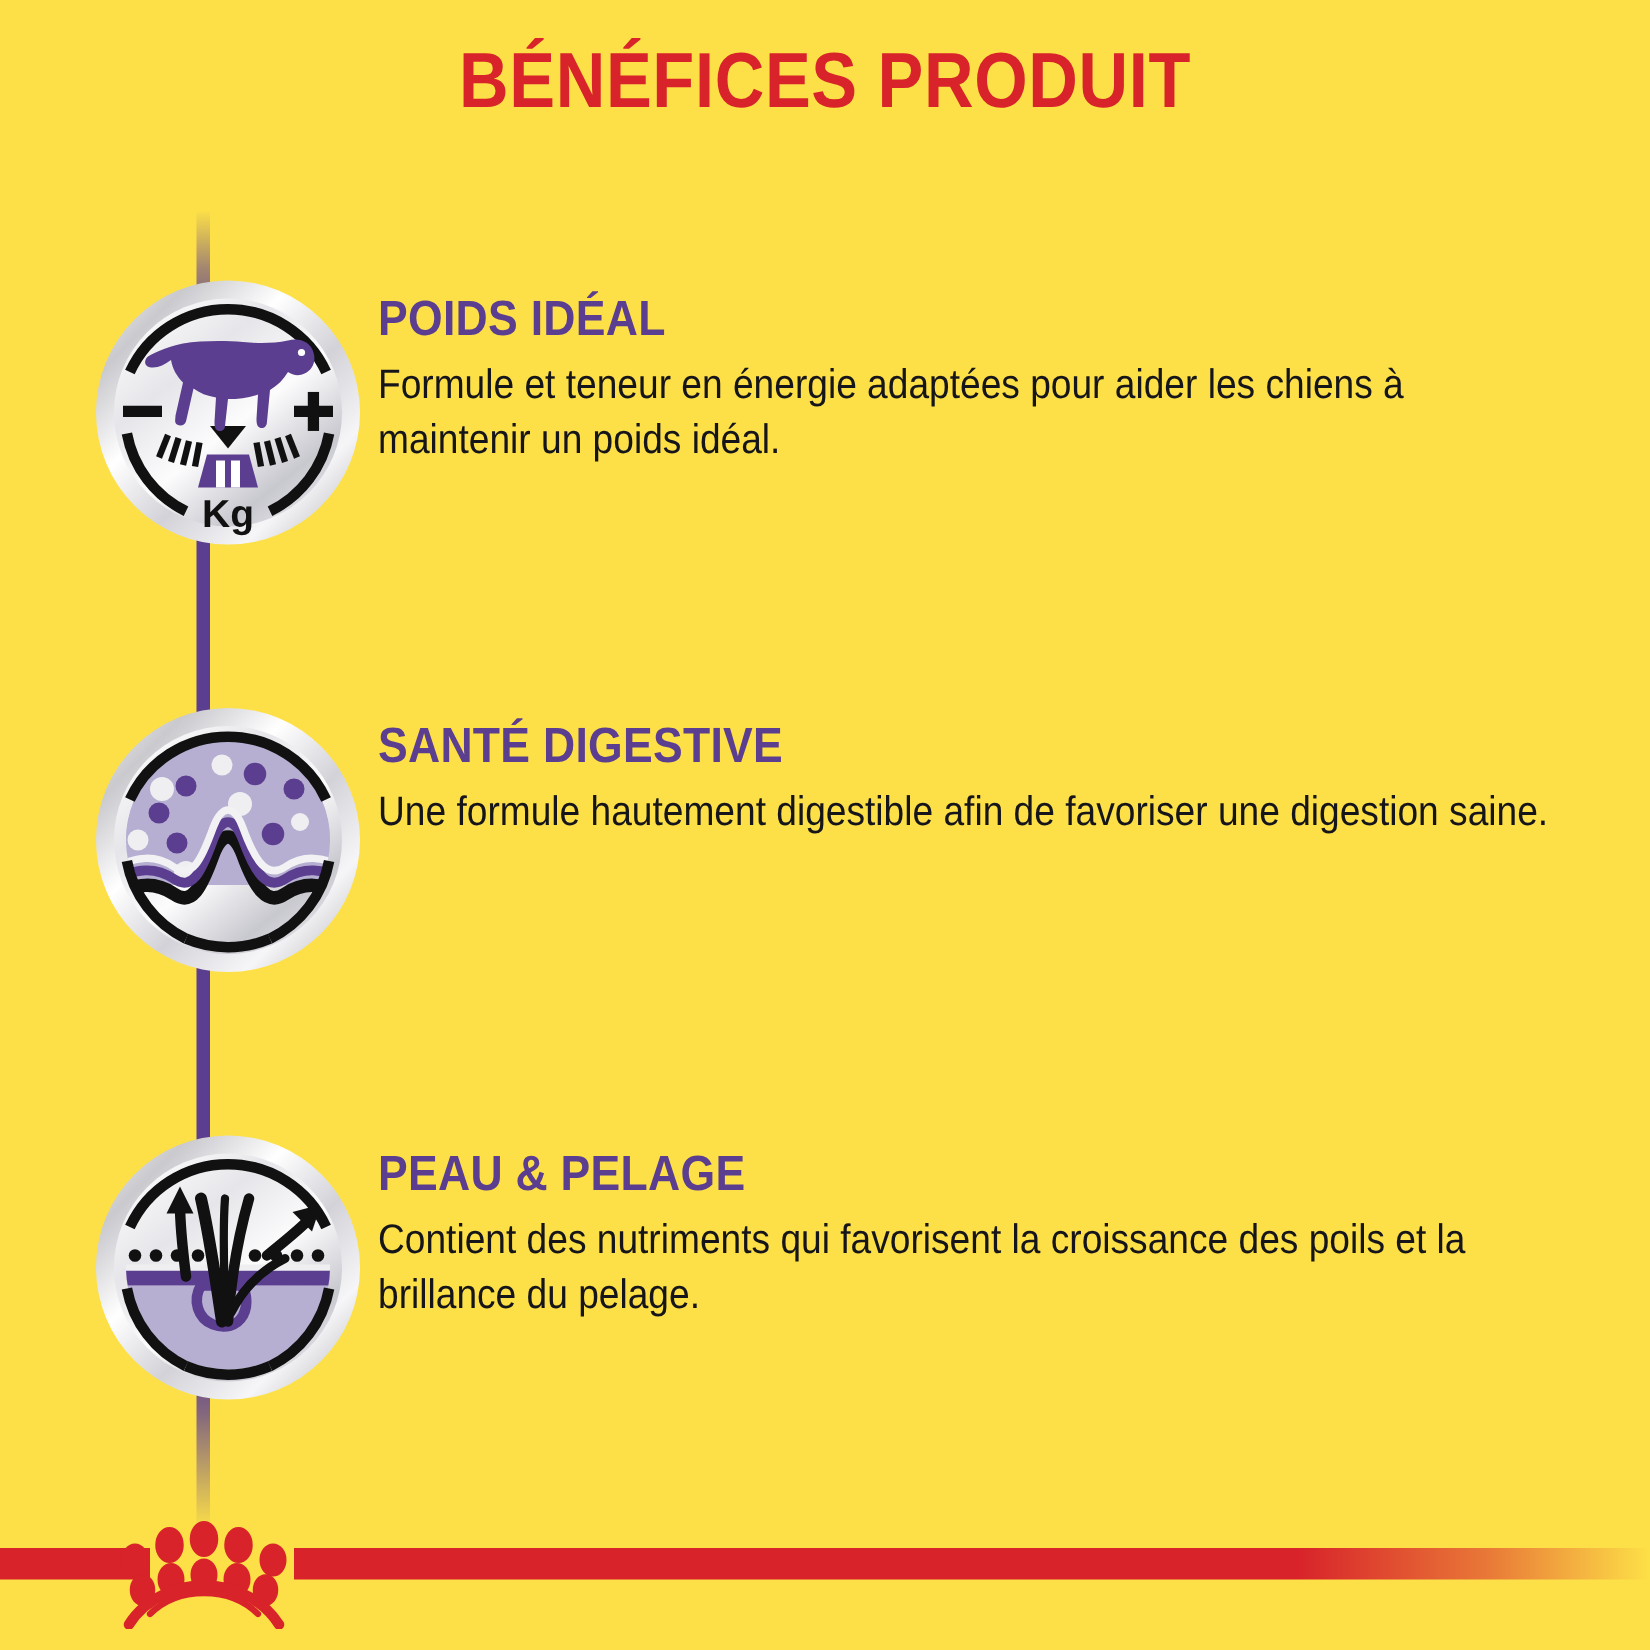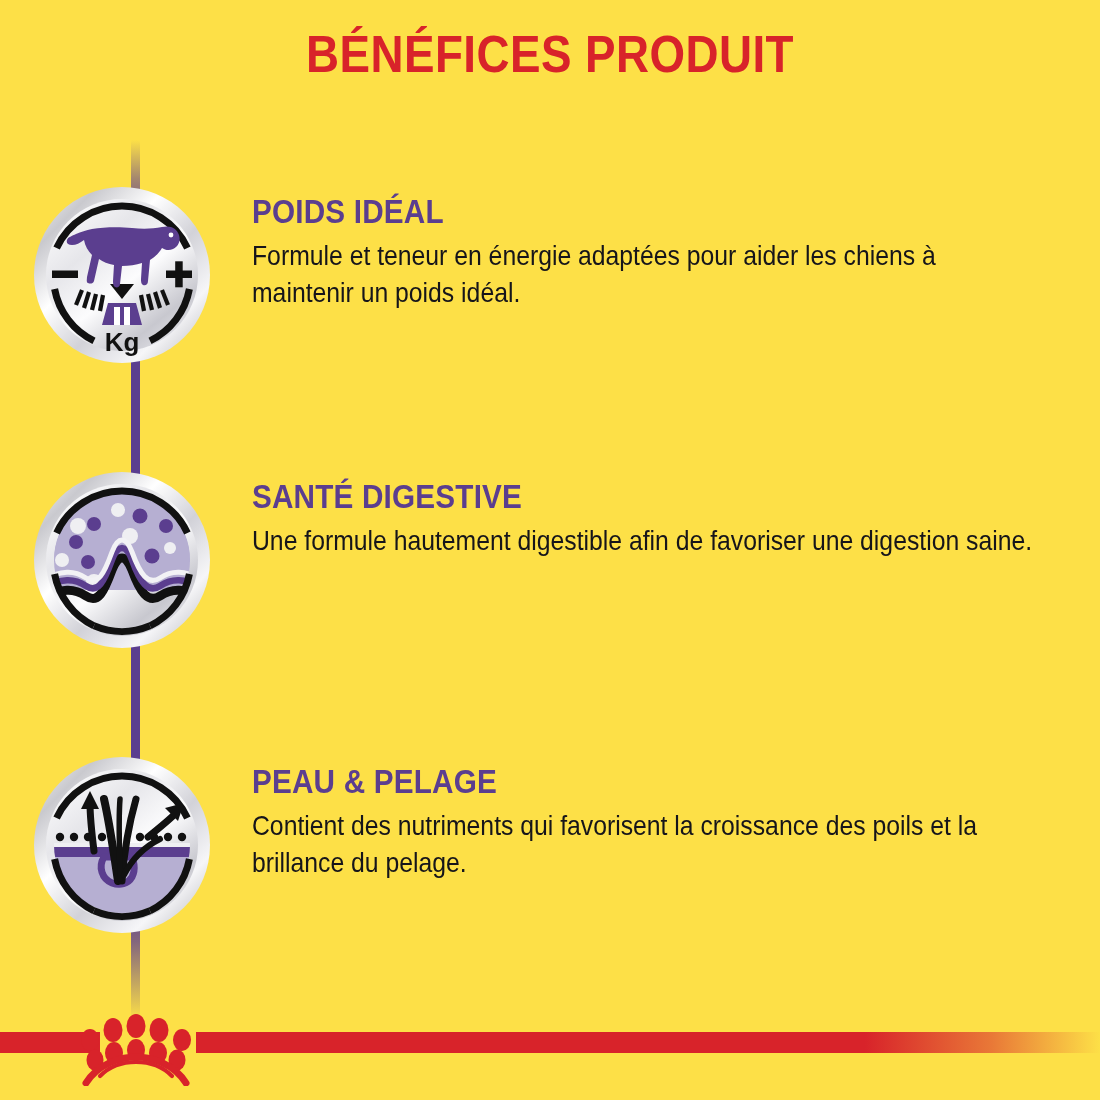--- a/index.html
+++ b/index.html
@@ -55,21 +55,21 @@
     position:absolute;
     left:0; width:1100px;
     height:190px;
   }
   .row-1{ top:185px; }
   .row-2{ top:470px; }
   .row-3{ top:755px; }
 
   .medal{
     position:absolute;
-    left:32px; top:0;
+    left:62px; top:0;
     width:180px; height:180px;
     z-index:2;
   }
   .medal svg{ display:block; width:180px; height:180px; }
 
   .copy{
     position:absolute;
     left:252px; top:8px;
     width:790px;
   }

